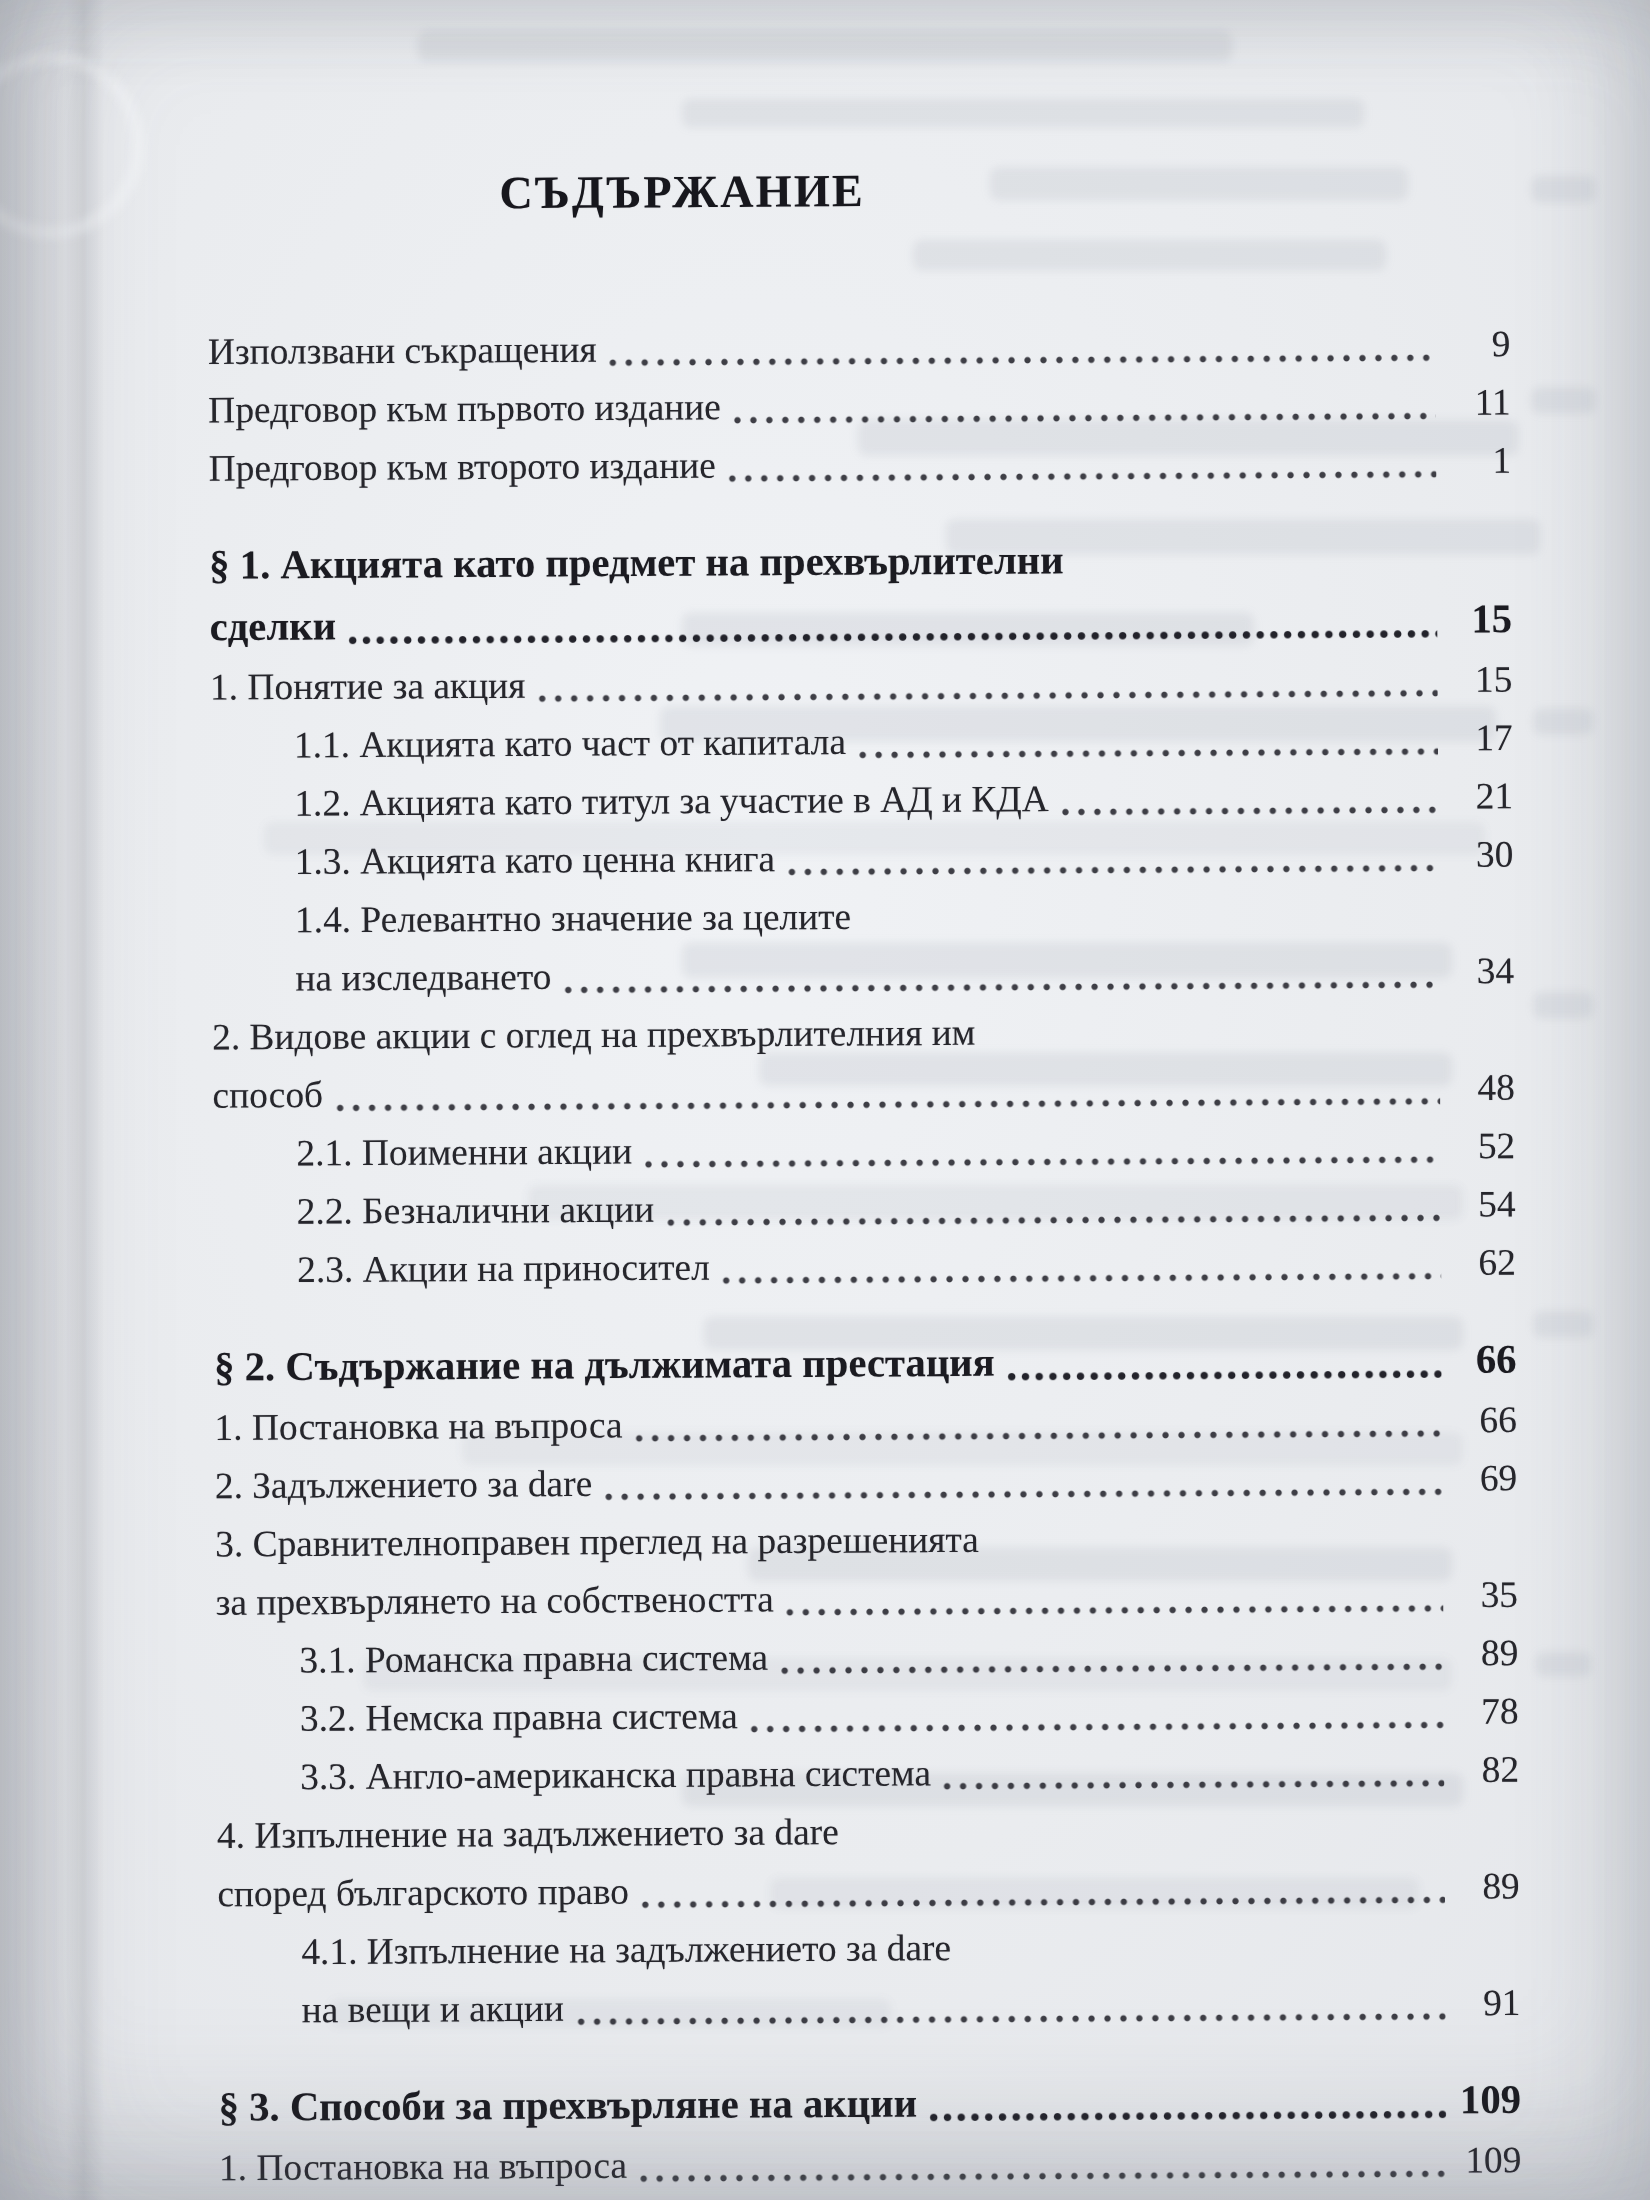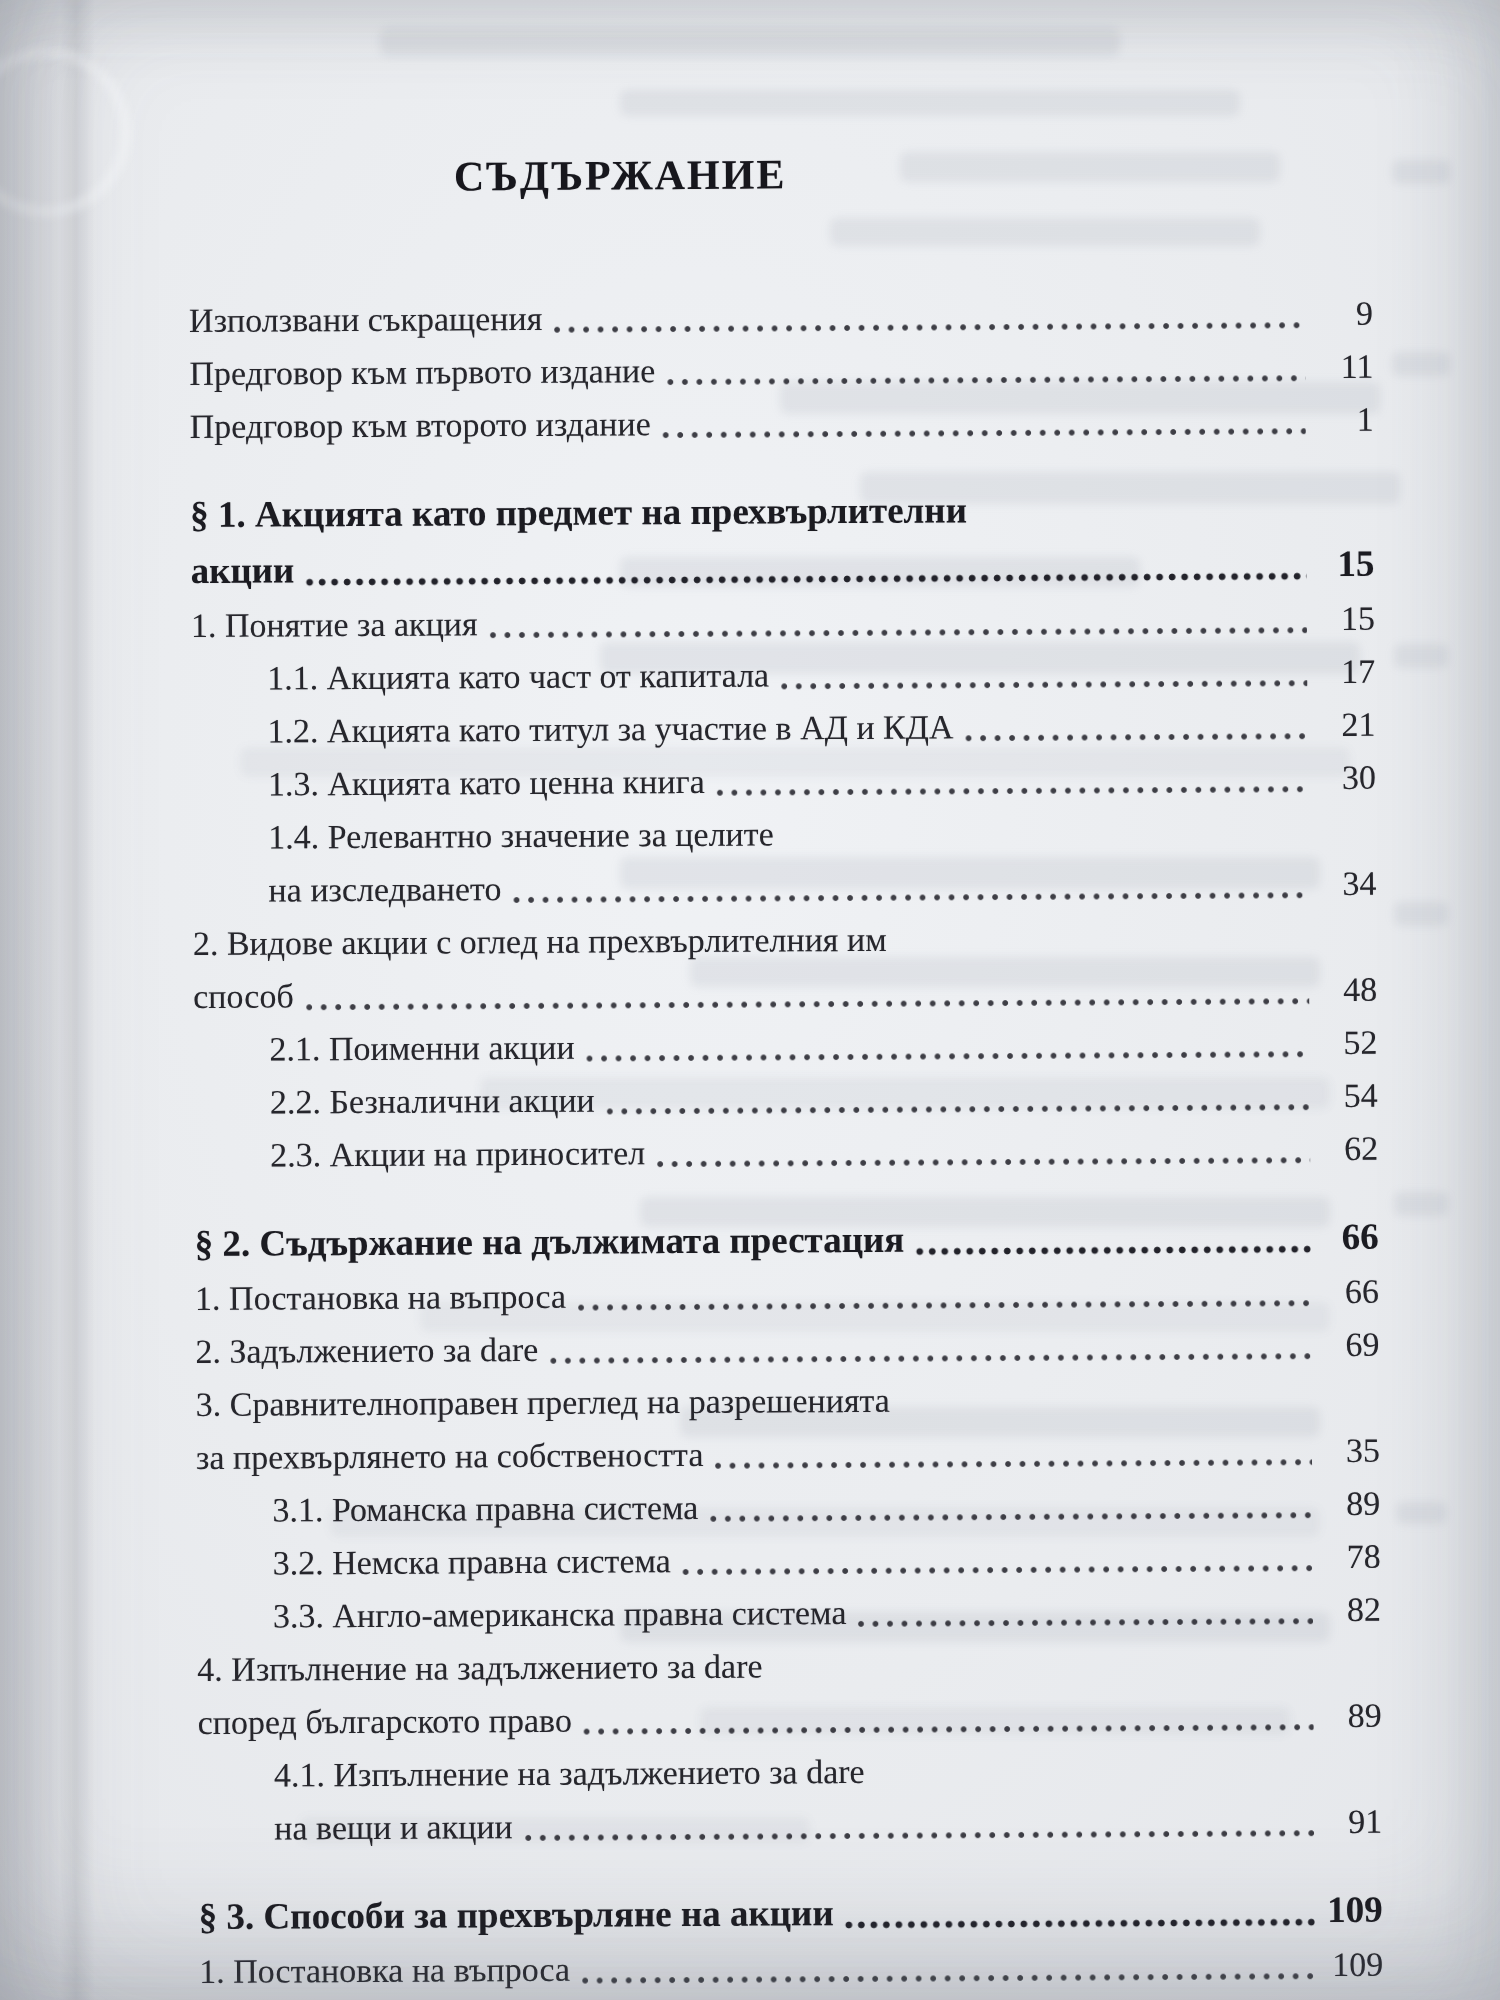--- a/index.html
+++ b/index.html
@@ -115,21 +115,21 @@
         <div class="entry">
           <div class="line row">
             <span class="label">Предговор към второто издание</span>
             <span class="dots"></span>
             <span class="num">1</span>
           </div>
         </div>
         <div class="entry bold gap">
           <div class="line cont">§ 1. Акцията като предмет на прехвърлителни</div>
           <div class="line row">
-            <span class="label">акции</span>
+            <span class="label">сделки</span>
             <span class="dots"></span>
             <span class="num">15</span>
           </div>
         </div>
         <div class="entry">
           <div class="line row">
             <span class="label">1. Понятие за акция</span>
             <span class="dots"></span>
             <span class="num">15</span>
           </div>

